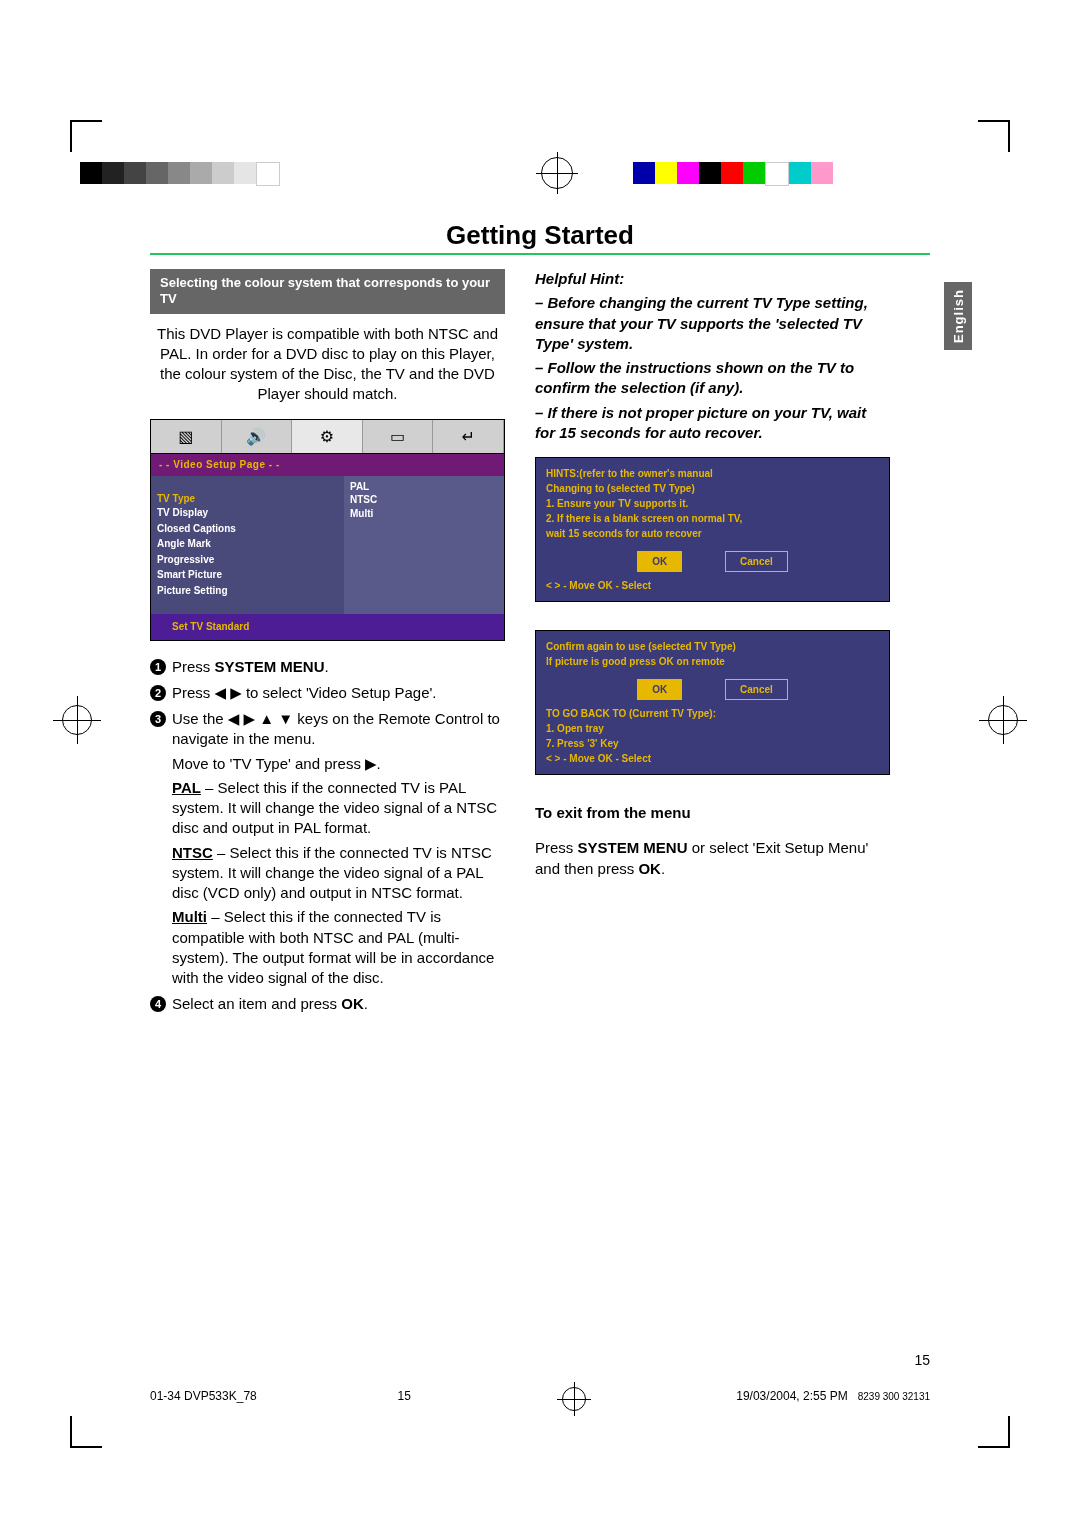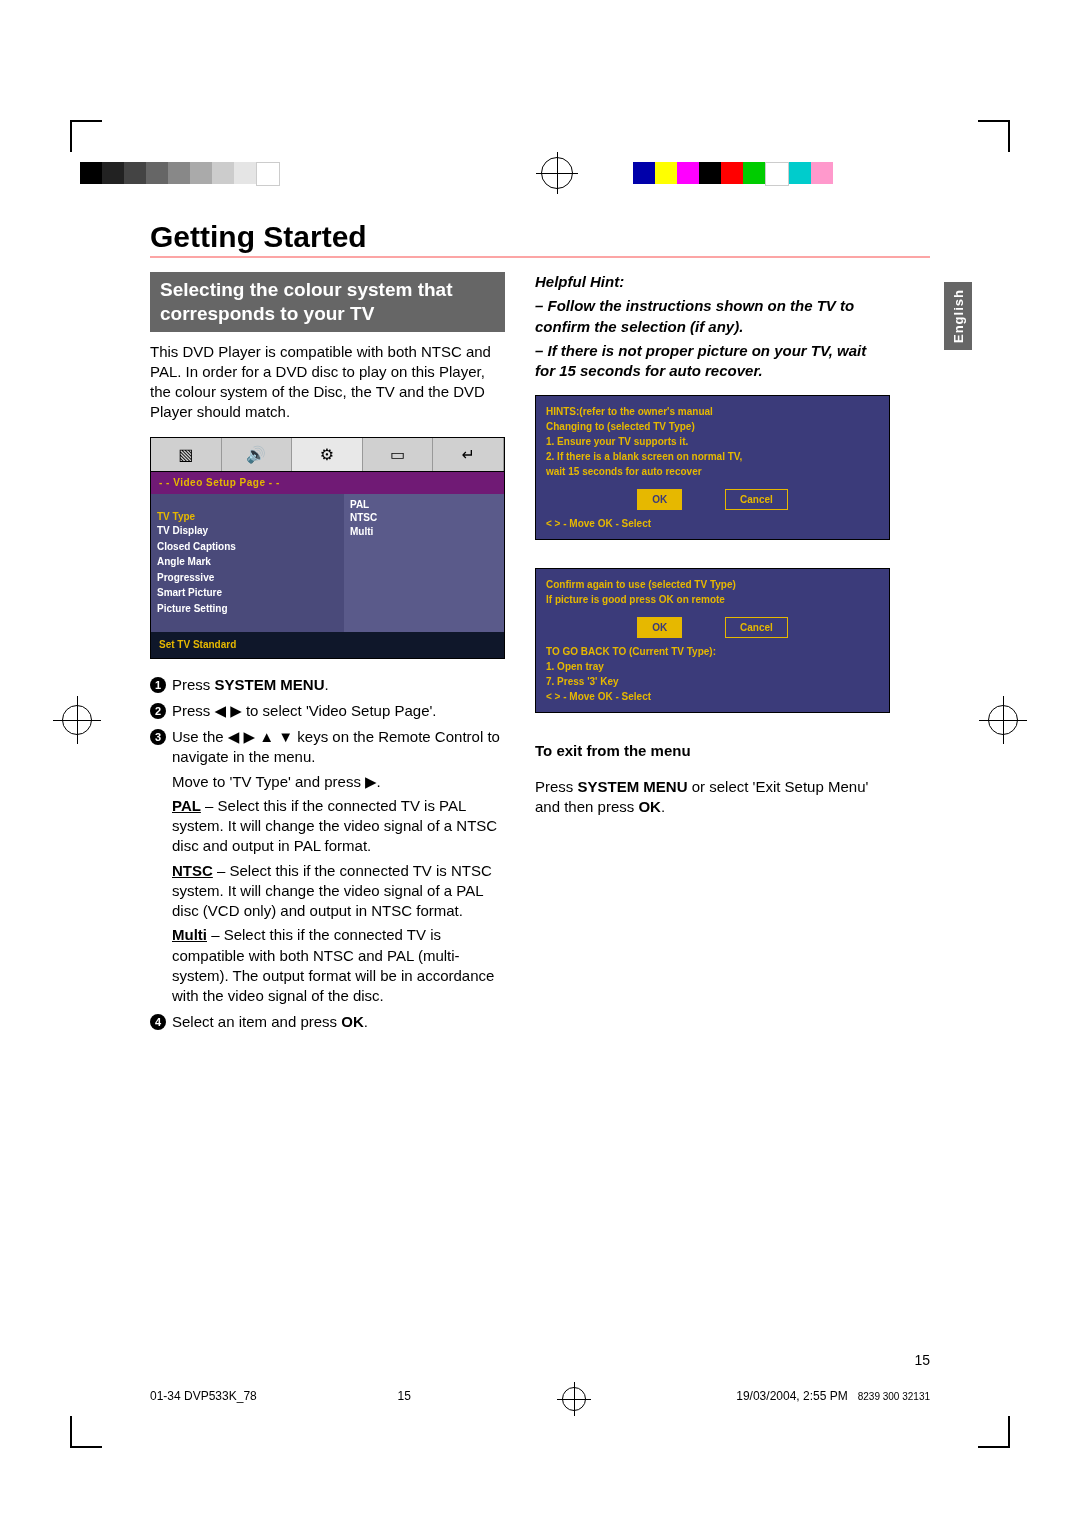--- a/index.html
+++ b/index.html
@@ -63,44 +63,44 @@
 
   
   .content {
     position: absolute;
     left: 150px;
     right: 150px;
     top: 220px;
     bottom: 160px;
   }
   h1.title {
-    text-align: left;
-    font-size: 30px;
+    text-align: center;
+    font-size: 26px;
     font-weight: bold;
     margin: 0 0 4px 0;
-    border-bottom: 2px solid #fca5a5;
+    border-bottom: 2px solid #22c55e;
     padding-bottom: 2px;
   }
   .cols {
     display: flex;
     gap: 30px;
     margin-top: 14px;
   }
   .col { width: 355px; font-size: 15px; line-height: 1.35; }
   .col.right { width: 355px; }
 
   .section-head {
     background: #666;
     color: #fff;
     font-weight: bold;
     padding: 6px 10px;
-    font-size: 19px;
+    font-size: 13px;
     line-height: 1.25;
   }
-  .intro { margin: 10px 0 14px 0; }
+  .intro { margin: 10px 0 14px 0; text-align: center; }
 
   
   .osd {
     border: 1px solid #000;
     font-size: 10px;
     font-family: Arial, sans-serif;
     margin-bottom: 16px;
   }
   .osd-tabs {
     display: flex;
@@ -119,21 +119,21 @@
     background: #701a75;
     color: #e6b800;
     font-weight: bold;
     padding: 4px 8px;
     letter-spacing: 0.5px;
   }
   .osd-body { display: flex; }
   .osd-list { background: #4a4a7a; color: #e6b800; width: 55%; padding: 16px 6px; font-weight: bold; }
   .osd-list div { padding: 1px 0; color:#fff; }
   .osd-opts { background: #5a5a8a; color: #fff; width: 45%; padding: 4px 6px; font-weight: bold; }
-  .osd-foot { background: #0f172a; color: #e6b800; padding: 6px 8px; font-weight: bold; }
+  .osd-foot { background: #4c1d95; color: #e6b800; padding: 6px 21px; font-weight: bold; }
 
   .step { margin: 6px 0 6px 0; padding-left: 22px; position: relative; }
   .step .num {
     position: absolute; left: 0; top: 2px;
     width: 16px; height: 16px; background: #000; color: #fff;
     border-radius: 50%; font-size: 11px; font-weight: bold;
     text-align: center; line-height: 16px;
   }
   .step p { margin: 0 0 4px 0; }
   .u { text-decoration: underline; }
@@ -293,20 +293,21 @@
           <p><span class="b u">Multi</span><span> – Select this if the connected TV is compatible with both NTSC and PAL (multi-system). The output format will be in accordance with the video signal of the disc.</span></p>
         </div>
         <div class="step">
           <span class="num">4</span>
           <p><span>Select an item and press </span><span class="b">OK</span><span>.</span></p>
         </div>
       </div>
 
       <div class="col right">
         <p class="hint-head">Helpful Hint:</p>
+        <p class="hint">–   Before changing the current TV Type setting, ensure that your TV supports the 'selected TV Type' system.</p>
         <p class="hint">–   Follow the instructions shown on the TV to confirm the selection (if any).</p>
         <p class="hint">–   If there is not proper picture on your TV, wait for 15 seconds for auto recover.</p>
 
         <div class="osd-hint">
           <div>HINTS:(refer to the owner's manual</div>
           <div>Changing to (selected TV Type)</div>
           <div>1. Ensure your TV supports it.</div>
           <div>2. If there is a blank screen on normal TV,</div>
           <div>    wait 15 seconds for auto recover</div>
           <div class="btns">

